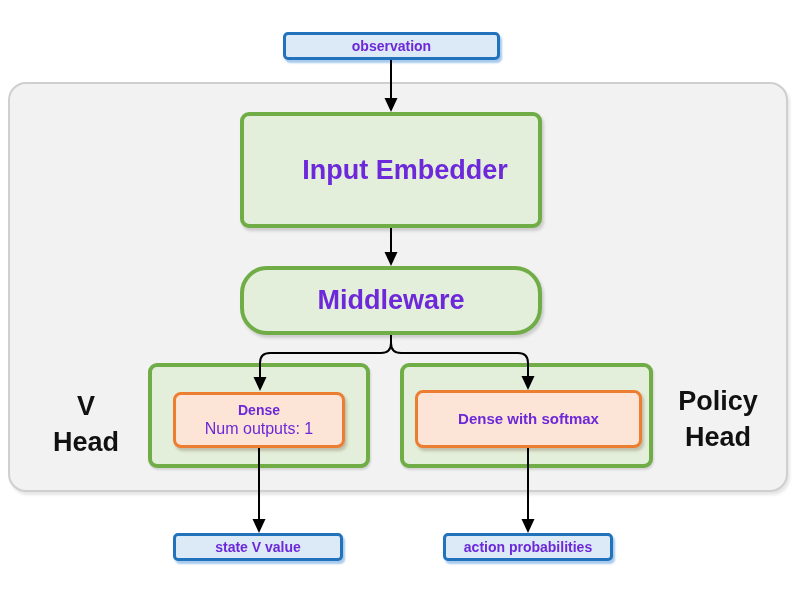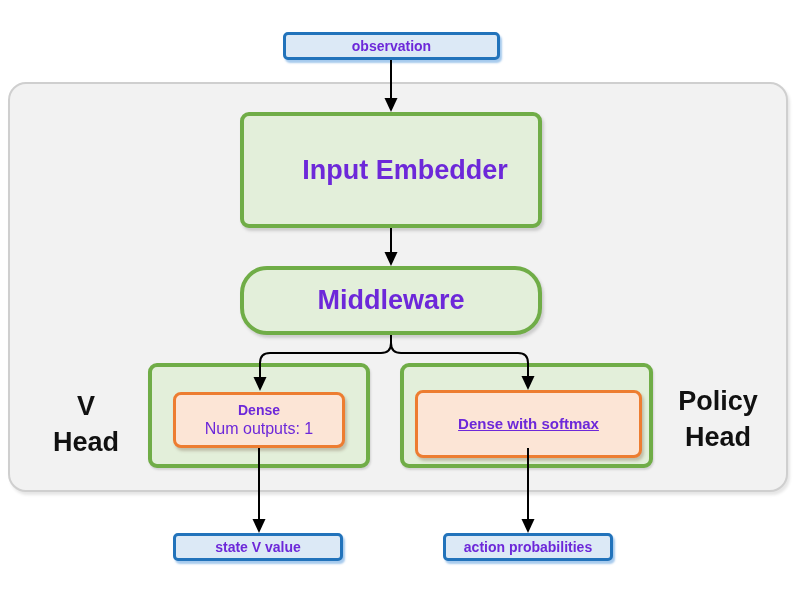--- a/index.html
+++ b/index.html
@@ -98,21 +98,21 @@
 
   <div class="node green big" style="left:240px; top:266px; width:302px; height:69px;border-radius:27px;">Middleware</div>
 
   <div class="node green head-group" style="left:148px; top:363px; width:222px; height:105px;"></div>
   <div class="node orange" style="left:173px; top:392px; width:172px; height:56px;">
     <div class="dense-title">Dense</div>
     <div class="dense-sub">Num outputs: 1</div>
   </div>
 
   <div class="node green head-group" style="left:400px; top:363px; width:253px; height:105px;"></div>
-  <div class="node orange" style="left:415px; top:390px; width:227px; height:68px;text-decoration:underline;">
+  <div class="node orange" style="left:415px; top:390px; width:227px; height:58px;">
     <div class="dense-title" style="font-size:15px;">Dense with softmax</div>
   </div>
 
   <div class="head-label" style="left:30px; top:389px; width:112px;">
     <div>V</div>
     <div>Head</div>
   </div>
   <div class="head-label" style="left:660px; top:384px; width:116px;">
     <div>Policy</div>
     <div>Head</div>

